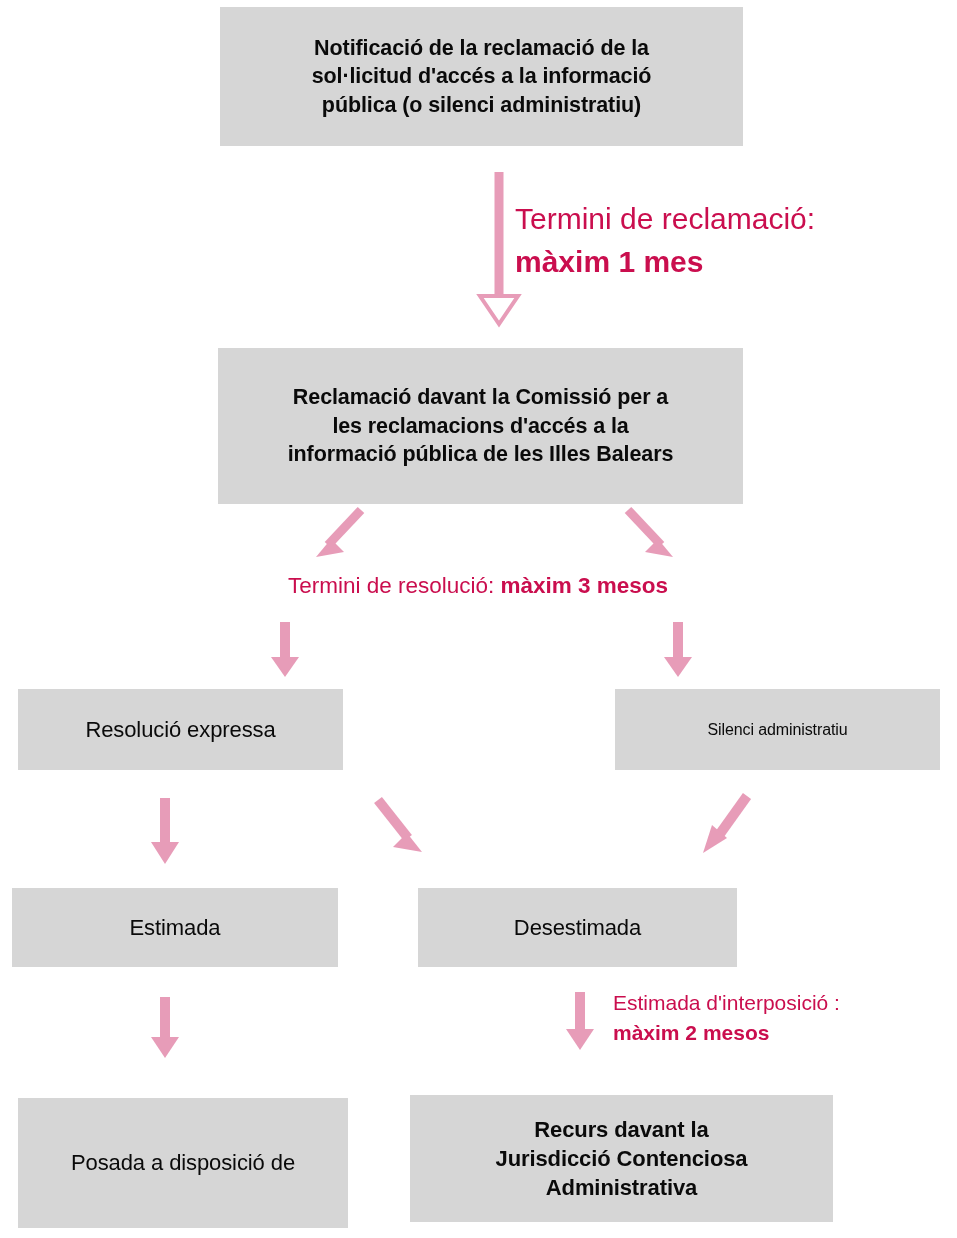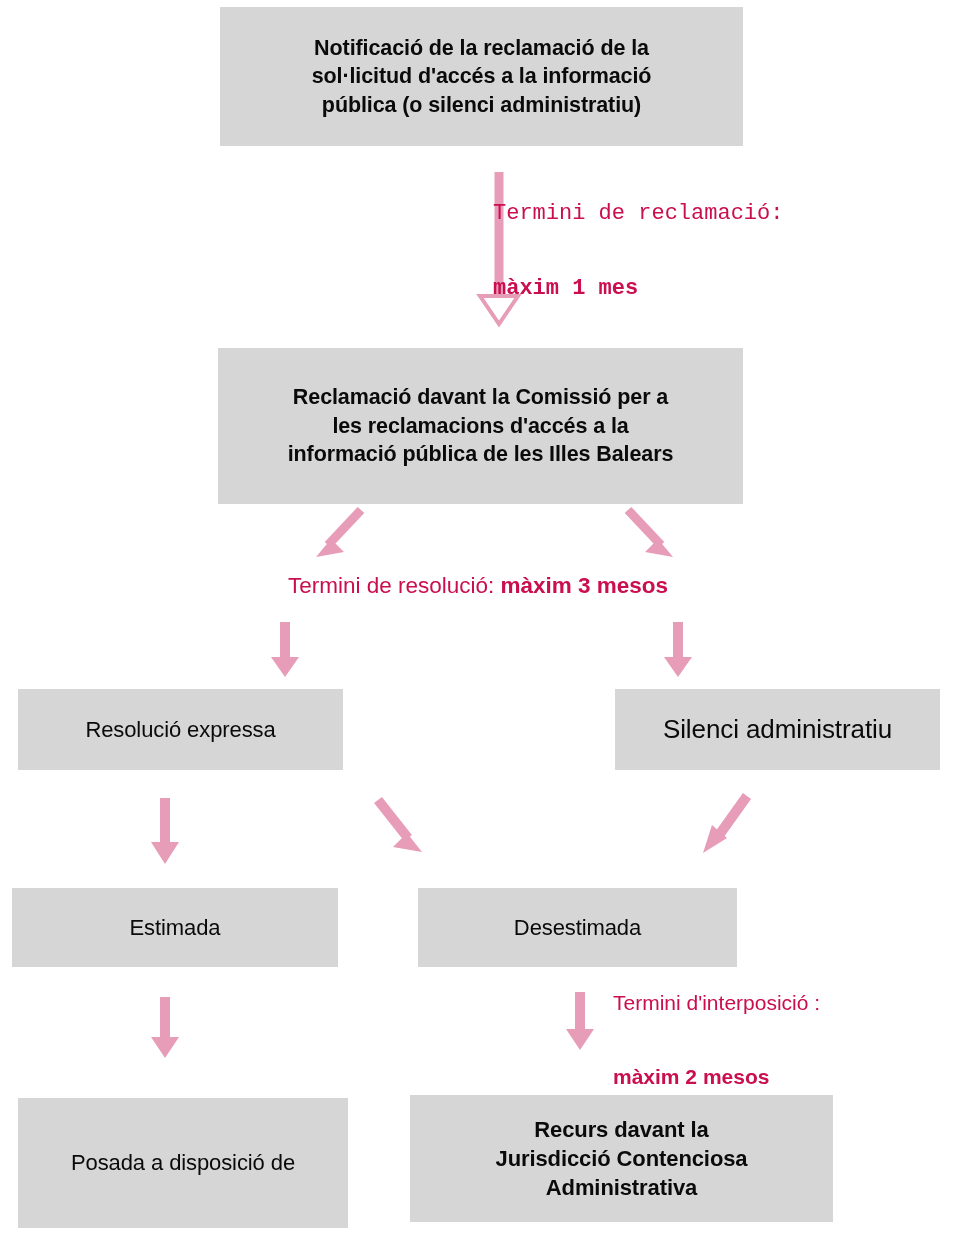--- a/index.html
+++ b/index.html
@@ -34,21 +34,20 @@
   }
   .label {
     position: absolute;
     color: #ca0e4e;
     text-align: left;
     line-height: 1.42;
     white-space: nowrap;
   }
   .label .b {
     font-weight: bold;
-    margin-top: 44px;
   }
   .label-center {
     text-align: center;
   }
   svg.arrows {
     position: absolute;
     left: 0;
     top: 0;
     width: 957px;
     height: 1238px;
@@ -126,55 +125,55 @@
   </svg>
 
   <div class="node node-bold" style="left:220px; top:7px; width:523px; height:139px; font-size:21.5px;">
     <div>
       <div>Notificació de la reclamació de la</div>
       <div>sol·licitud d'accés a la informació</div>
       <div>pública (o silenci administratiu)</div>
     </div>
   </div>
 
-  <div class="label" style="left:493px; top:198px; font-size:22px;font-family:Liberation Mono, monospace;">
+  <div class="label" style="left:515px; top:198px; font-size:30px;">
     <div>Termini de reclamació:</div>
     <div class="b">màxim 1 mes</div>
   </div>
 
   <div class="node node-bold" style="left:218px; top:348px; width:525px; height:156px; font-size:21.5px;">
     <div>
       <div>Reclamació davant la Comissió per a</div>
       <div>les reclamacions d'accés  a la</div>
       <div>informació pública de les Illes Balears</div>
     </div>
   </div>
 
   <div class="label label-center" style="left:228px; top:570px; width:500px; font-size:22.5px;text-align:center;">
     <span>Termini de resolució: </span><span class="b">màxim 3 mesos</span>
   </div>
 
   <div class="node" style="left:18px; top:689px; width:325px; height:81px; font-size:22px;">
     <div>Resolució expressa</div>
   </div>
 
-  <div class="node" style="left:615px; top:689px; width:325px; height:81px; font-size:26px;">
+  <div class="node" style="left:615px; top:689px; width:325px; height:81px; font-size:16px;">
     <div>Silenci administratiu</div>
   </div>
 
   <div class="node" style="left:12px; top:888px; width:326px; height:79px; font-size:22px;">
     <div>Estimada</div>
   </div>
 
   <div class="node" style="left:418px; top:888px; width:319px; height:79px; font-size:22px;">
     <div>Desestimada</div>
   </div>
 
   <div class="label" style="left:613px; top:988px; font-size:21px;">
-    <div>Termini  d'interposició :</div>
+    <div>Estimada  d'interposició :</div>
     <div class="b">màxim 2 mesos</div>
   </div>
 
   <div class="node" style="left:18px; top:1098px; width:330px; height:130px; font-size:22px;">
     <div>
       <div>Posada a disposició de</div>
     </div>
   </div>
 
   <div class="node node-bold" style="left:410px; top:1095px; width:423px; height:127px; font-size:22px;">

